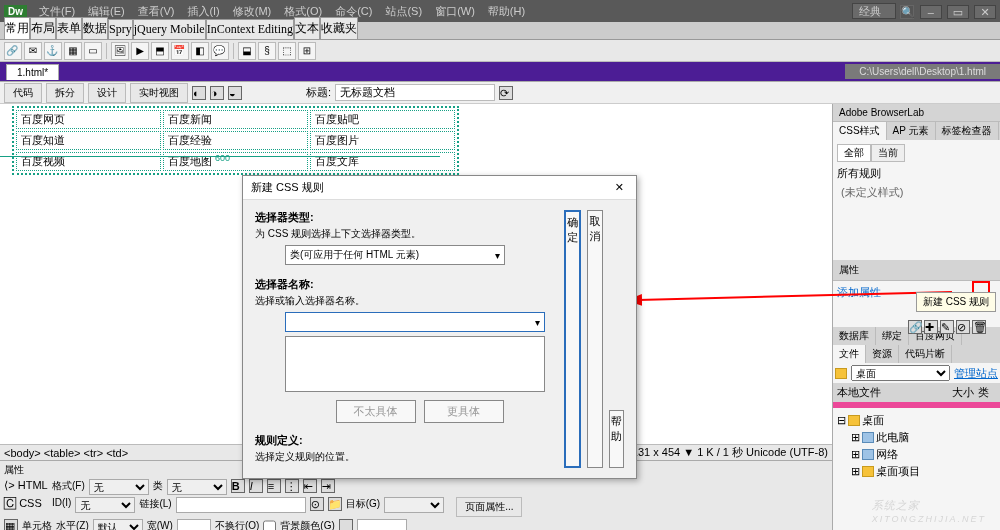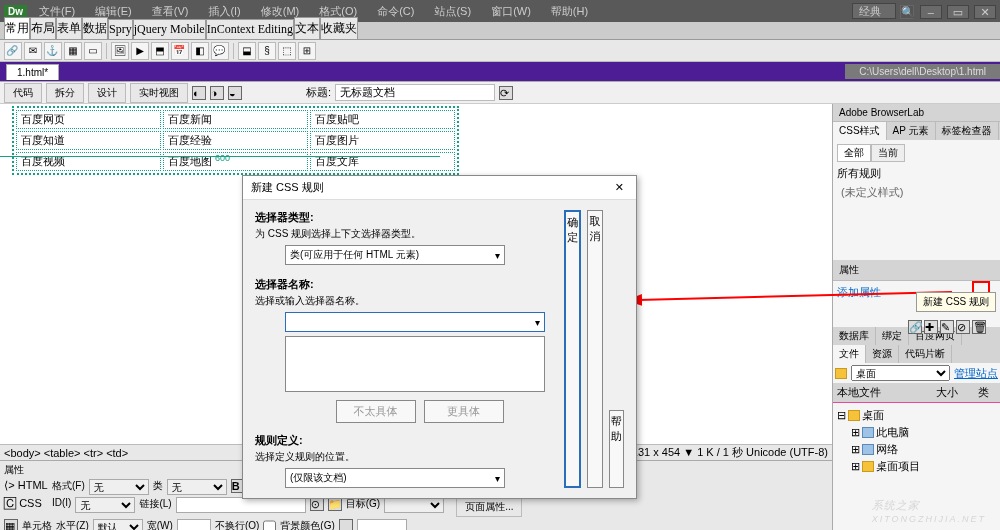--- a/index.html
+++ b/index.html
@@ -1,19 +1,19 @@
 <!DOCTYPE html>
 <html><head>
 <meta charset="utf-8">
 <style>
 *{box-sizing:border-box;margin:0;padding:0;font-family:"Microsoft YaHei",SimSun,Arial,sans-serif;font-size:11px;}
 body{background:#fff;width:1000px;height:530px;overflow:hidden;position:relative;}
 .app-bar{height:22px;background:#595959;color:#ccc;display:flex;align-items:center;padding:0 4px;}
 .app-logo{background:#2e7d32;color:#fff;font-weight:bold;padding:1px 4px;margin-right:6px;font-size:10px;}
-.menu-bar{display:flex;gap:8px;}
+.menu-bar{display:flex;gap:1px;}
 .menu-bar span{padding:2px 6px;cursor:default;}
 .app-right{margin-left:auto;display:flex;gap:4px;align-items:flex-end;}
 .dd{background:#6a6a6a;border:1px solid #444;padding:0 14px 0 6px;height:16px;position:relative;}
 .winbtns span{display:inline-block;width:22px;height:14px;text-align:center;border:1px solid #444;background:#6a6a6a;margin-left:2px;}
 .tab-row{height:18px;background:#ccc;border-bottom:1px solid #999;display:flex;align-items:end;padding-left:4px;gap:0;}
 .tab-row span{padding:2px 0;border:1px solid #999;border-bottom:none;background:#e8e8e8;font-size:12px;font-family:Liberation Serif, serif;}
 .tab-row span.active{background:#fff;}
 .toolbar{height:22px;background:#e8e8e8;border-bottom:1px solid #bbb;display:flex;align-items:center;padding:0 4px;gap:2px;}
 .tbtn{width:18px;height:18px;border:1px solid #bbb;background:#f5f5f5;display:inline-flex;align-items:center;justify-content:center;font-size:10px;}
 .sep{width:1px;height:16px;background:#bbb;margin:0 2px;}
@@ -61,21 +61,21 @@
 .field-hint{font-size:10px;margin-bottom:4px;}
 .combo{width:100%;border:1px solid #888;background:#fff;height:20px;padding:0 4px;position:relative;font-size:10px;display:flex;align-items:center;}
 .combo::after{content:"▾";position:absolute;right:4px;}
 .textarea{width:100%;height:56px;border:1px solid #888;background:#fff;margin-top:4px;}
 .mid-btns{display:flex;justify-content:center;gap:8px;margin-top:8px;}
 .mid-btns .dbtn{width:80px;color:#999;}
 .arrow{position:absolute;z-index:99;pointer-events:none;}
 .tooltip{position:absolute;top:292px;right:4px;background:#fffde7;border:1px solid #999;padding:2px 6px;font-size:10px;z-index:102;}
 .icon-sq{width:14px;height:14px;border:1px solid #666;background:#ddd;display:inline-block;}
 .red-box{position:absolute;top:281px;right:10px;width:18px;height:16px;border:2px solid red;z-index:101;}
-.files-hdr{background:#d4d4d4;padding:2px 4px;font-size:10px;display:flex;border-bottom:1px solid #ec4899;gap:16px;}
+.files-hdr{background:#d4d4d4;padding:2px 4px;font-size:10px;display:flex;border-bottom:6px solid #ec4899;}
 .link-blue{color:#0066cc;text-decoration:underline;cursor:pointer;}
 .watermark{position:absolute;bottom:6px;right:14px;color:#bbb;font-size:18px;font-style:italic;pointer-events:none;opacity:0.55;z-index:200;letter-spacing:1px;}
 .watermark small{font-size:9px;display:block;text-align:right;letter-spacing:2px;}
 </style>
 </head>
 <body>
 
 <div class="app-bar">
   <span class="app-logo">Dw</span>
   <div class="menu-bar">
@@ -316,23 +316,20 @@
         <div class="combo" style="width:260px;border:1px solid #2a6dbb"></div>
         <div class="textarea" style="width:260px"></div>
         <div class="mid-btns">
           <span class="dbtn">不太具体</span>
           <span class="dbtn">更具体</span>
         </div>
       </div>
 
       <div class="field-label" style="margin-top:10px">规则定义:</div>
       <div class="field-hint">选择定义规则的位置。</div>
-      <div style="padding-left:30px">
-          <div class="combo" style="width:220px">(仅限该文档)</div>
-        </div>
     </div>
     <div class="dialog-btns">
       <span class="dbtn primary">确定</span>
       <span class="dbtn">取消</span>
       <span class="dbtn" style="margin-top:200px">帮助</span>
     </div>
   </div>
 </div>
 
 <svg class="arrow" style="top:250px;left:632px" width="330" height="60">

